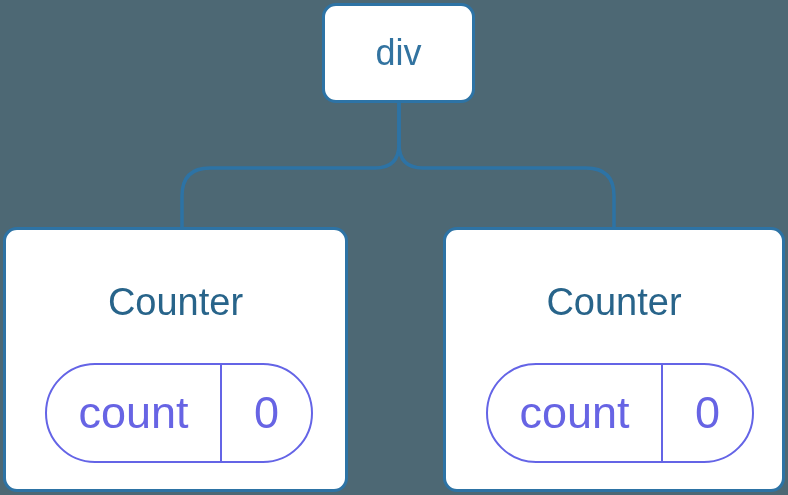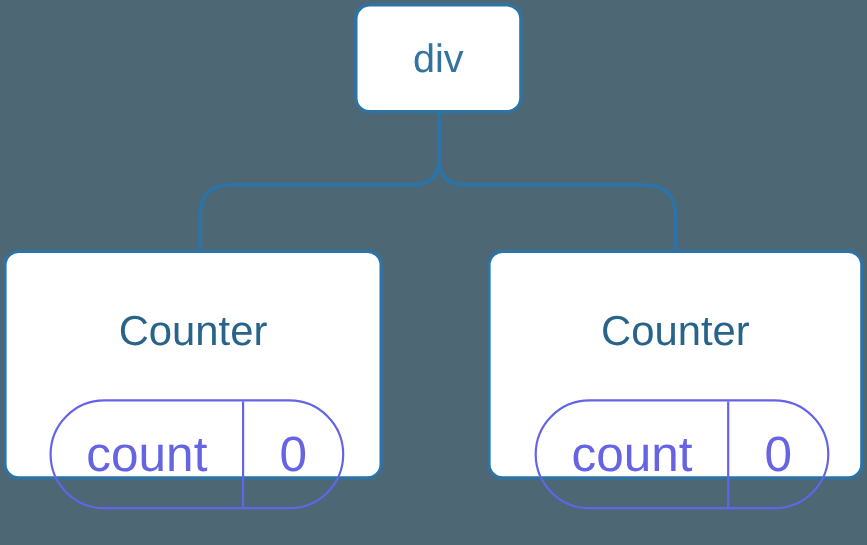--- a/index.html
+++ b/index.html
@@ -38,21 +38,21 @@
     display: flex;
     align-items: center;
     justify-content: center;
     font-size: 36px;
     font-weight: 500;
     color: #3273A0;
   }
   .component-card {
     top: 227px;
     width: 345px;
-    height: 209px;
+    height: 265px;
   }
   #counter-card-left  { left: 3px; }
   #counter-card-right { left: 443px; width: 342px; }
   .card-title {
     position: absolute;
     left: 0;
     top: 50px;
     width: 100%;
     text-align: center;
     font-size: 38px;

